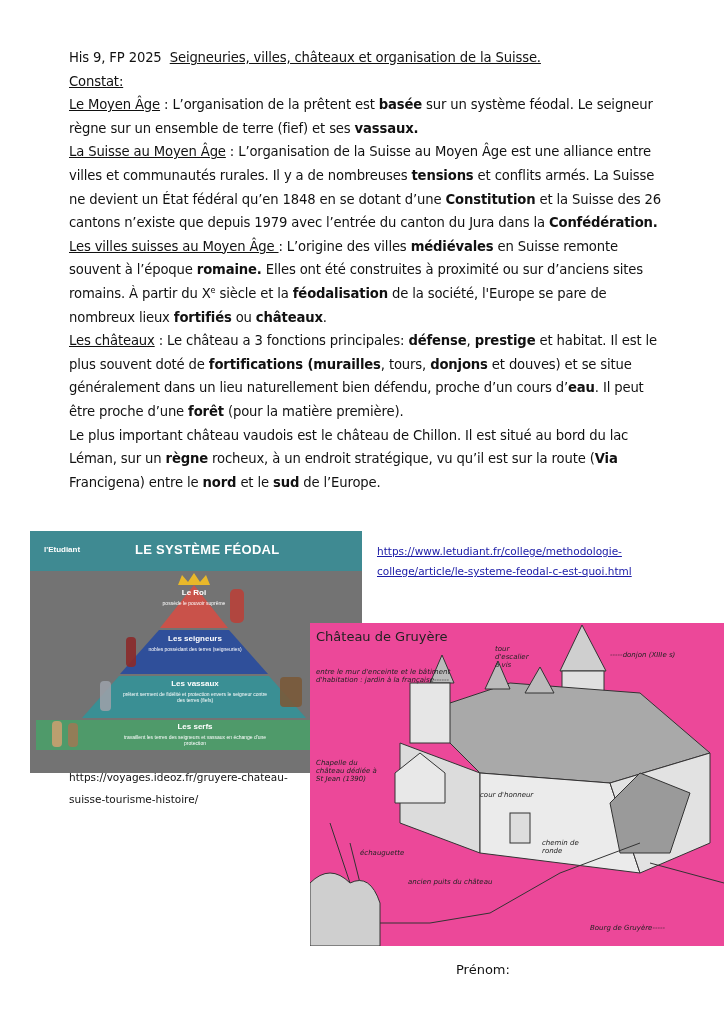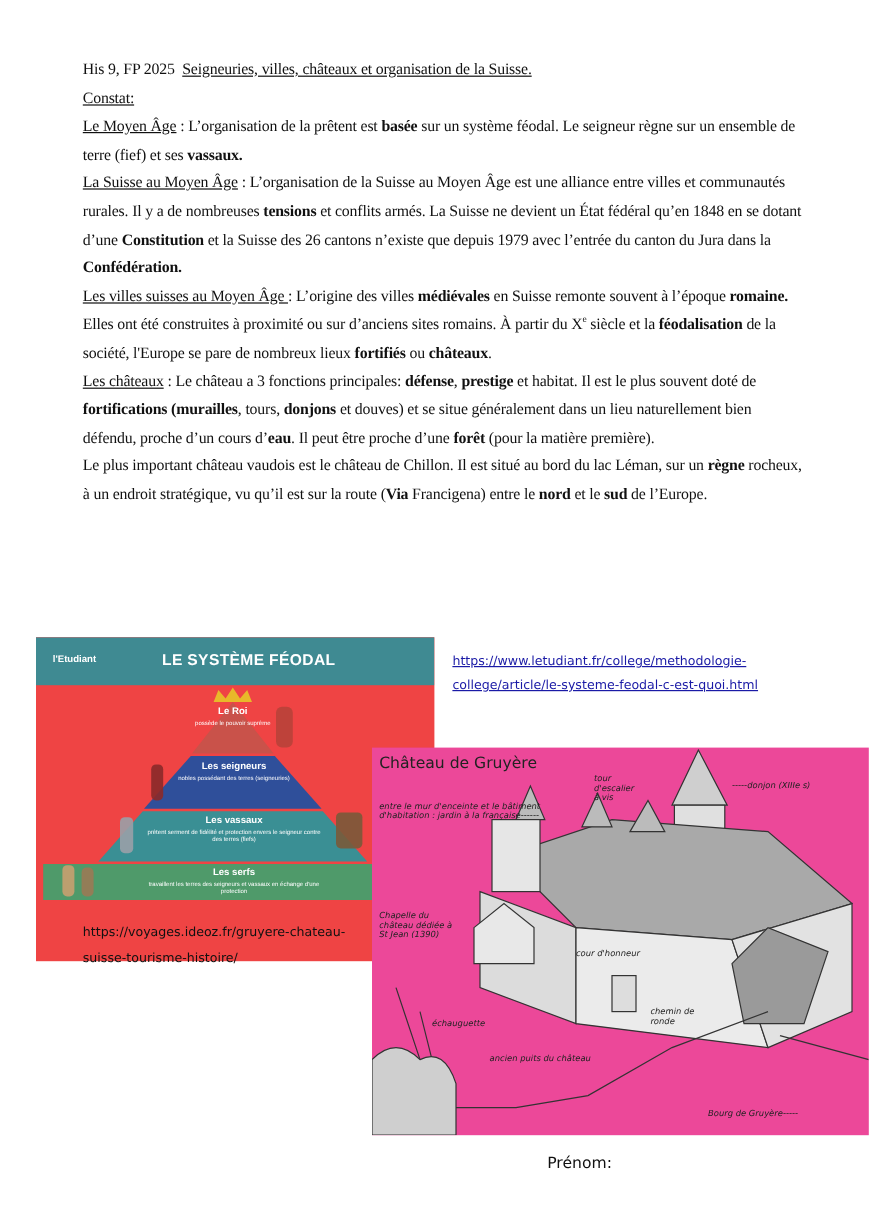--- a/index.html
+++ b/index.html
@@ -1,24 +1,24 @@
 <!DOCTYPE html>
 <html><head>
   <meta charset="utf-8">
   <style>
     html, body { margin:0; padding:0; }
     body { width:724px; height:1024px; background:#ffffff; position:relative; overflow:hidden;
       font-family:"DejaVu Sans", sans-serif; color:#111; }
     .text-block { position:absolute; left:69px; top:46px; width:600px; font-size:13.2px; line-height:23.6px; letter-spacing:-0.15px; }
-    .text-block p { margin:0;font-family:Liberation Serif, serif; }
+    .text-block p { margin:0; }
     .u { text-decoration:underline; }
     b { font-weight:bold; }
     sup { font-size:8px; line-height:0; }
 
-    .feodal { position:absolute; left:30px; top:531px; width:332px; height:270px; background:#ef4444; overflow:hidden; }
+    .feodal { position:absolute; left:30px; top:531px; width:332px; height:242px; background:#737373; overflow:hidden; }
     .feodal .hdr { position:absolute; left:0; top:0; width:100%; height:40px; background:#3f8a92; }
     .feodal .brand { position:absolute; left:14px; top:14px; color:#fff; font-size:8px; font-weight:bold; font-family:"Liberation Sans", sans-serif; }
     .feodal .ttl { position:absolute; left:105px; top:11px; color:#fff; font-size:13px; font-weight:bold; font-family:"Liberation Sans", sans-serif; letter-spacing:0.3px; }
     .feodal svg { position:absolute; left:0; top:40px; }
     .feodal .lvl { position:absolute; text-align:center; color:#fff; font-family:"Liberation Sans", sans-serif; }
     .feodal .lvl .n { font-size:8px; font-weight:bold; display:block; }
     .feodal .lvl .d { font-size:5px; display:block; line-height:6px; margin-top:3px; }
 
     .link1 { position:absolute; left:377px; top:541px; width:290px; font-size:10.5px; line-height:20px; color:#1a1aa6; text-decoration:underline; }
     .link2 { position:absolute; left:69px; top:766px; width:220px; font-size:10.5px; line-height:22px; color:#111; }

